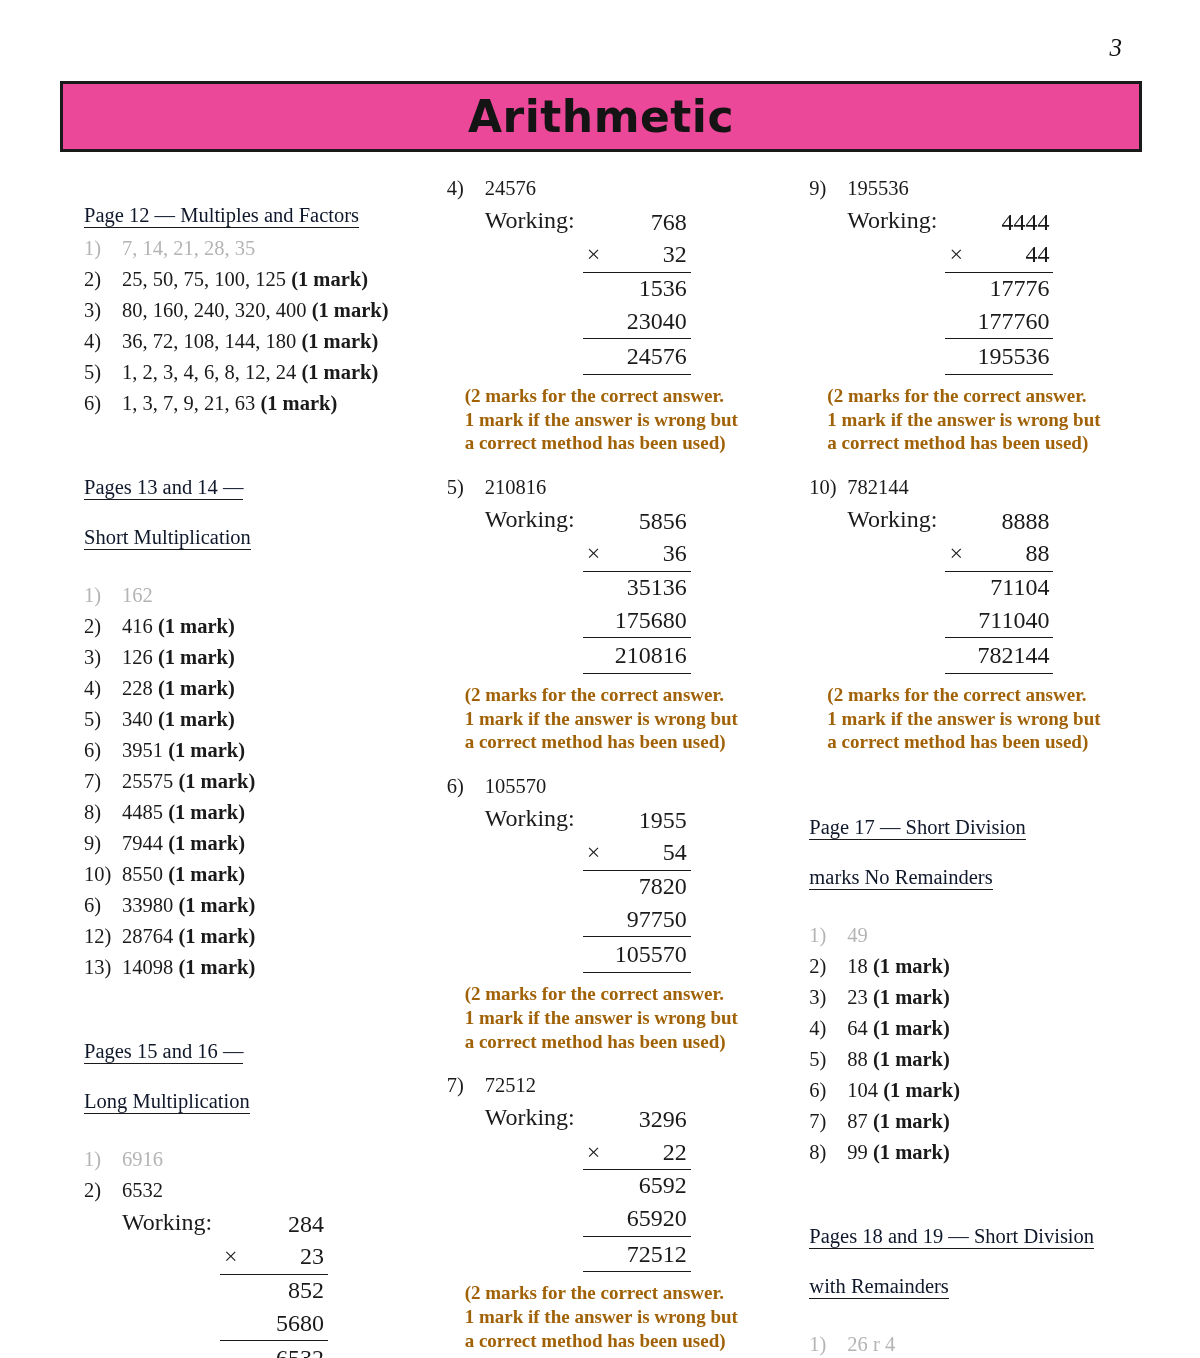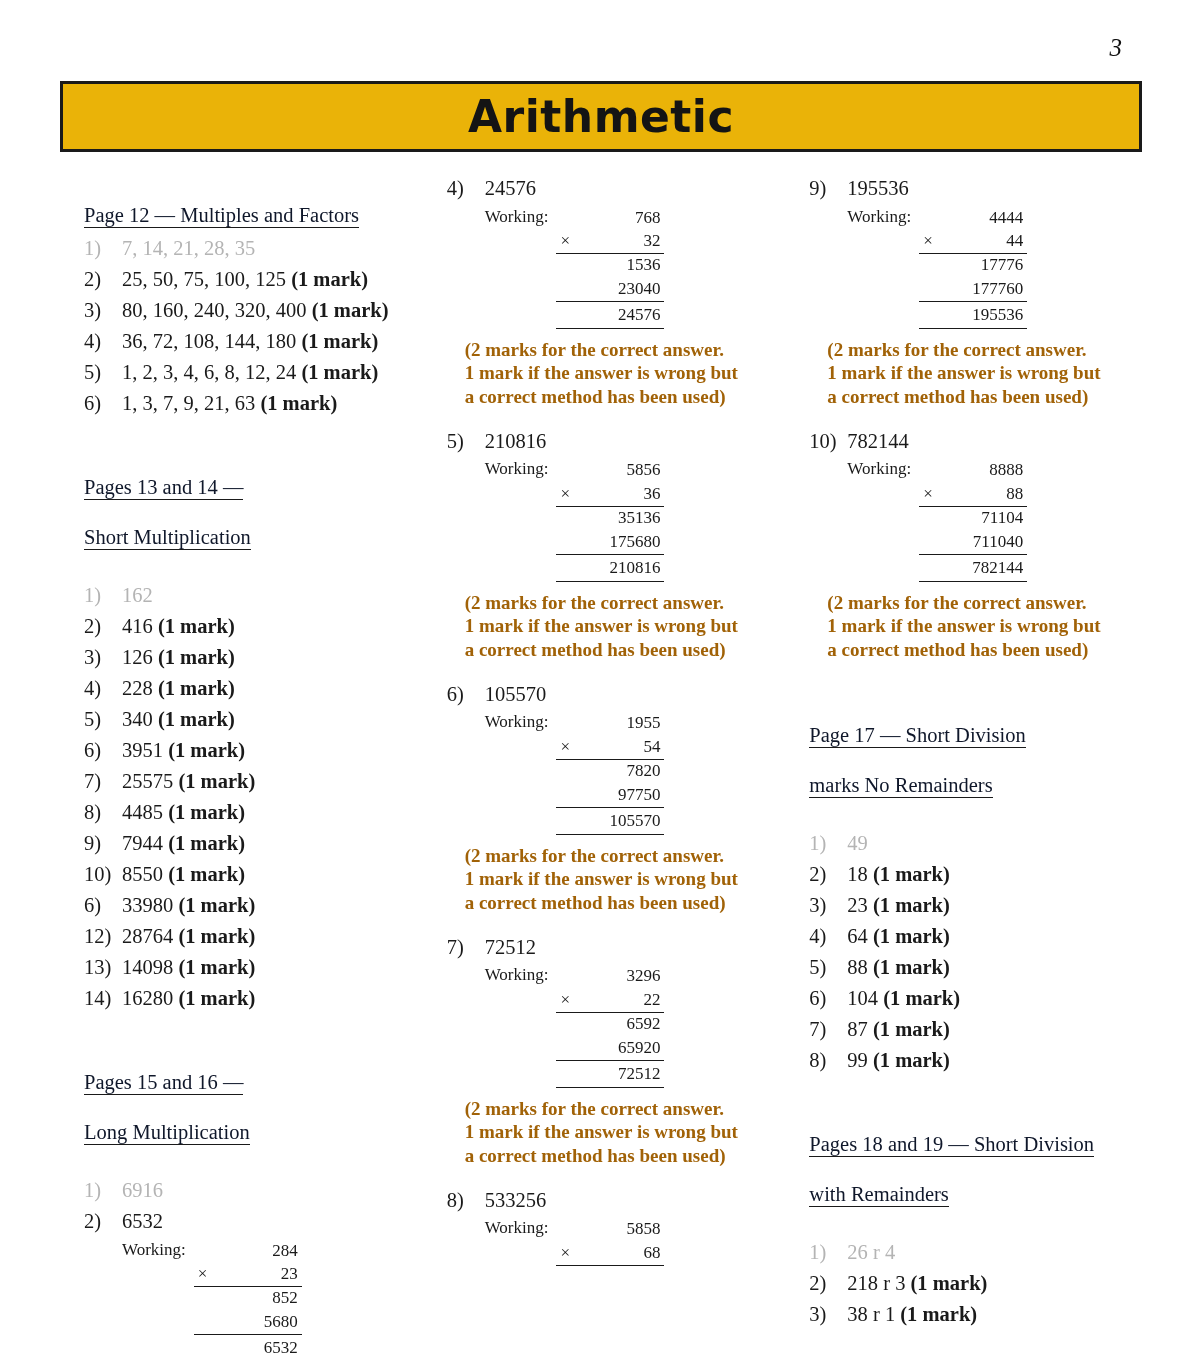--- a/index.html
+++ b/index.html
@@ -19,21 +19,21 @@
     font-family: "Liberation Serif", serif;
     font-style: italic;
     font-size: 25px;
     color: #111;
   }
 
   .title-banner {
     position: absolute;
     left: 60px; top: 81px;
     width: 1082px; height: 71px;
-    background: #eab308;
+    background: #ec4899;
     border: 3px solid #1a1a1a;
     display: flex; align-items: center; justify-content: center;
   }
   .title-banner .title {
     font-family: "DejaVu Sans", sans-serif;
     font-weight: bold;
     font-size: 44px;
     letter-spacing: 0.5px;
     color: #141414;
   }
@@ -88,21 +88,21 @@
     display: flex; align-items: baseline;
     font-family: "Liberation Serif", serif;
     font-size: 20.5px; line-height: 1.0;
     margin-bottom: 8px;
   }
   .work-head .num { width: 38px; flex: 0 0 38px; }
 
   .work-rows {
     display: flex;
     font-family: "Liberation Serif", serif;
-    font-size: 17px;
+    font-size: 24px;
     margin-left: 38px;
   }
   .work-label { padding-top: 0px; margin-right: 8px; white-space: nowrap; }
   .work-stack { display: inline-block; }
   .wrow {
     display: flex;
     justify-content: flex-end;
     align-items: baseline;
     min-width: 108px;
     line-height: 1.32;
@@ -223,24 +223,20 @@
           <span class="body"><span>33980</span> <span class="mark">(1 mark)</span></span>
         </div>
         <div class="ans">
           <span class="num">12)</span>
           <span class="body"><span>28764</span> <span class="mark">(1 mark)</span></span>
         </div>
         <div class="ans">
           <span class="num">13)</span>
           <span class="body"><span>14098</span> <span class="mark">(1 mark)</span></span>
         </div>
-        <div class="ans">
-          <span class="num">14)</span>
-          <span class="body"><span>16280</span> <span class="mark">(1 mark)</span></span>
-        </div>
       </div>
 
       <div class="gap-md"></div>
 
       <div class="section-head">
         <span class="hline"><span class="hl">Pages 15 and 16 —</span></span>
         <span class="hline"><span class="hl">Long Multiplication</span></span>
       </div>
 
       <div class="ans faded">

